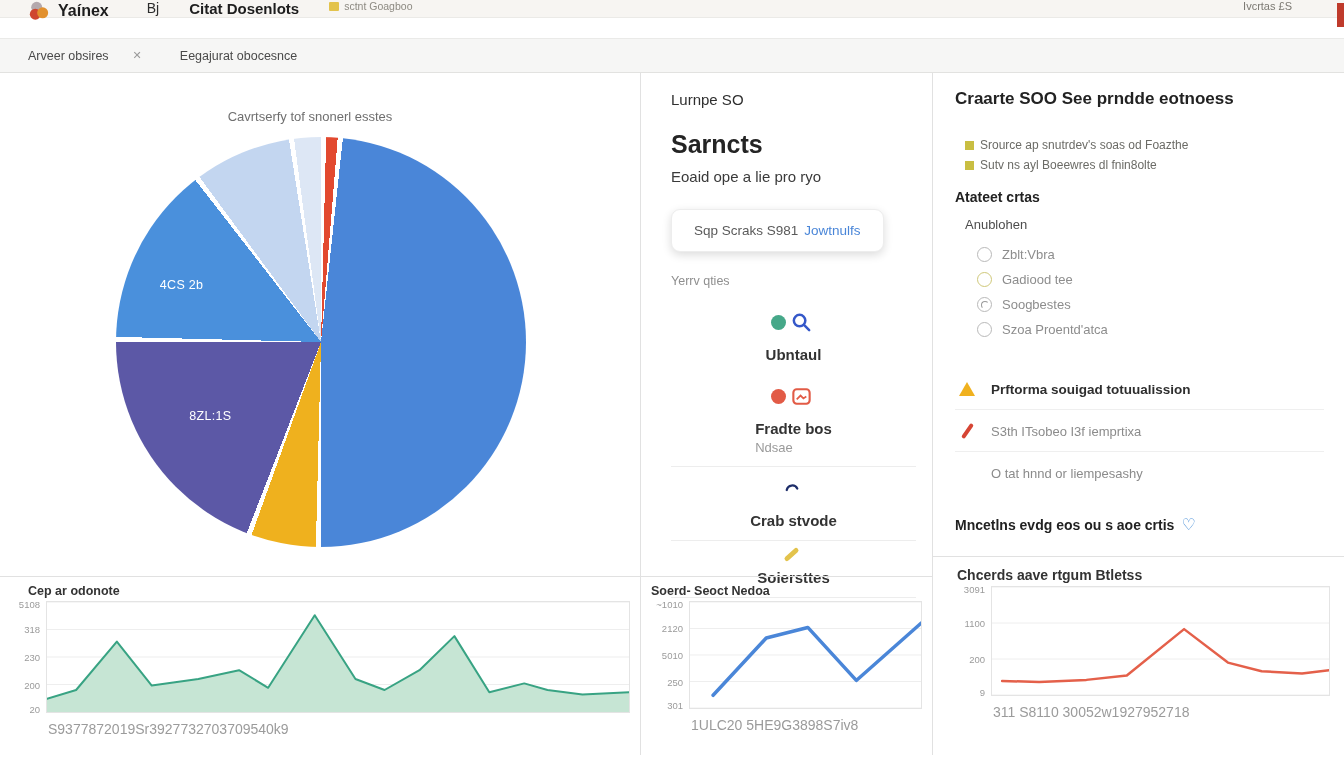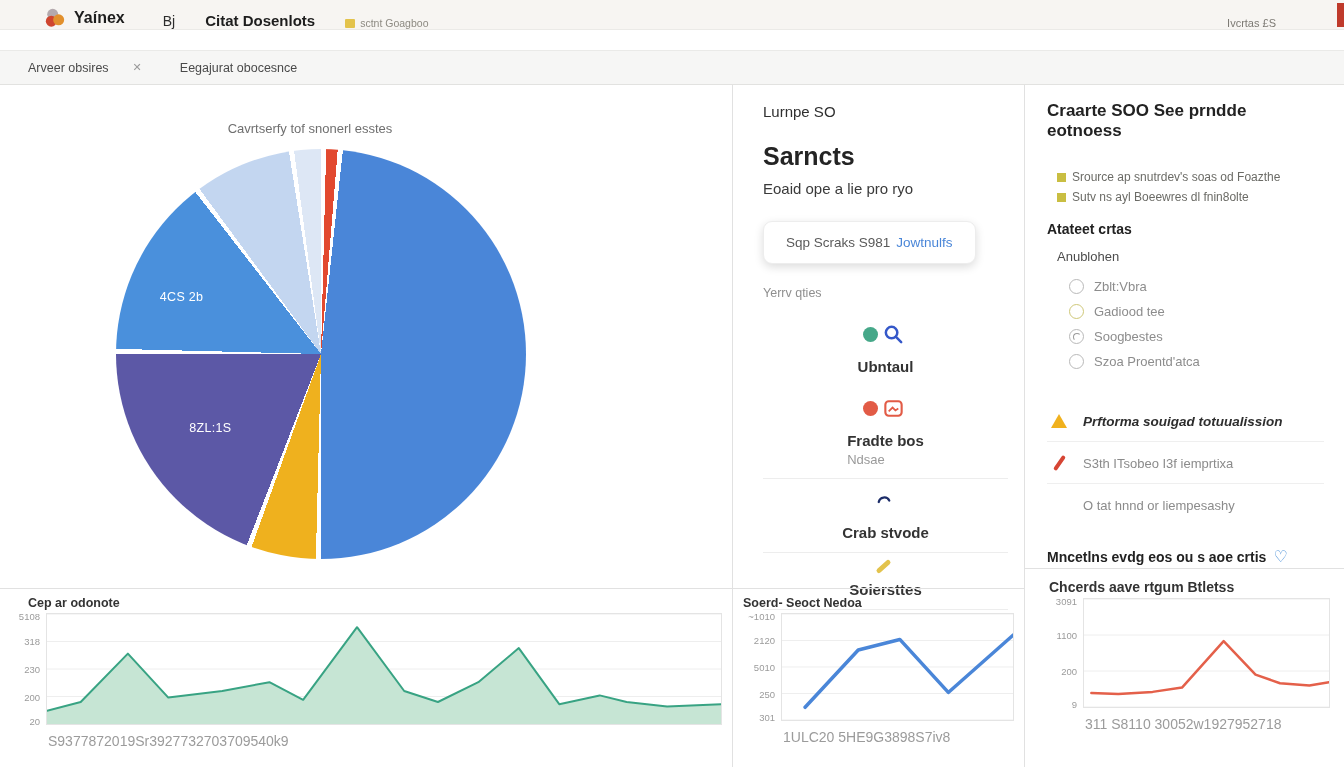--- a/index.html
+++ b/index.html
@@ -1,21 +1,21 @@
 <!DOCTYPE html>
 <html><head>
 <meta charset="utf-8">
 <style>
   * { box-sizing: border-box; margin: 0; padding: 0; }
   html,body { width:1344px; height:768px; overflow:hidden; background:#fff;
     font-family:"Liberation Sans", sans-serif; color:#333; }
 
   
-  .header { height:30px; background:#f7f5f2; border-bottom:1px solid #ebeae7;
-    display:flex; align-items:flex-end; padding:0 32px; position:relative; }
+  .header { height:18px; background:#f7f5f2; border-bottom:1px solid #ebeae7;
+    display:flex; align-items:flex-start; padding:0 16px; position:relative; }
   .logo-wrap { display:flex; align-items:center; gap:8px; margin-left:12px; }
   .logo-icon { width:22px; height:22px; }
   .logo-text { font-weight:bold; font-size:16px; color:#1d1d1d; }
   .hdr-b { margin-left:38px; font-size:14px; color:#2c2c2c; }
   .hdr-title { margin-left:30px; font-size:15px; font-weight:bold; color:#1d1d1d; }
   .hdr-badge { margin-left:30px; display:flex; align-items:center; gap:5px;
     font-size:10.5px; color:#8d8a82; }
   .badge-sq { width:10px; height:9px; background:#e3c34c; border-radius:1px; }
   .hdr-right { margin-left:auto; margin-right:36px; font-size:11px; color:#7c7973; }
   .edge-red { position:absolute; right:0; top:3px; width:7px; height:24px; background:#bf3a2b; }
@@ -23,21 +23,21 @@
   
   .spacer { height:20px; background:#fff; }
   .tabsbar { height:35px; background:#f6f6f5; border-top:1px solid #eaeae8;
     border-bottom:1px solid #e2e2e0; display:flex; align-items:center;
     padding-left:28px; font-size:12.5px; color:#4a4a4a; }
   .tab-close { margin:0 22px 0 24px; color:#9a9a9a; font-size:11px; cursor:default; }
   .tab2 { margin-left:16px; }
 
   
   .content { display:flex; height:682px; }
-  .col1 { width:733px; border-right:1px solid #e1e1e1; display:flex; flex-direction:column; }
+  .col1 { width:641px; border-right:1px solid #e1e1e1; display:flex; flex-direction:column; }
   .col1-top { height:503px; position:relative; }
   .col2 { width:292px; border-right:1px solid #e1e1e1; display:flex; flex-direction:column; }
   .col2-top { height:503px; padding:18px 16px 0 30px; }
   .col3 { flex:1; display:flex; flex-direction:column; }
   .col3-top { height:483px; padding:16px 20px 0 22px; }
   .chart-sec { flex:1; border-top:1px solid #e1e1e1; }
 
   
   .pie-title { position:absolute; top:36px; left:0; width:620px; text-align:center;
     font-size:13px; color:#6f6f6f; }
@@ -88,21 +88,21 @@
   .radio-label { font-size:13px; color:#8d8d8d; }
   .alerts { margin-top:28px; }
   .alert-row { display:flex; align-items:flex-start; gap:12px; padding:12px 0;
     border-bottom:1px solid #efefef; }
   .alert-row.nb { border-bottom:none; }
   .icon-slot { width:24px; flex:0 0 auto; display:flex; justify-content:center; }
   .warn-tri { width:0; height:0; border-left:8px solid transparent;
     border-right:8px solid transparent; border-bottom:14px solid #f0b11e; }
   .red-pen { width:17px; height:4px; background:#d64534; border-radius:2px;
     transform:rotate(-55deg); margin-top:7px; }
-  .alert-main { font-size:13.5px; font-weight:bold; color:#2e2e2e;font-style:italic; }
+  .alert-main { font-size:13.5px; font-weight:bold; color:#2e2e2e; }
   .alert-note { font-size:13px; color:#8b8b8b; padding-top:2px; }
   .r-footer { margin-top:22px; font-size:14px; font-weight:bold; color:#222;
     display:flex; align-items:center; gap:7px; }
   .heart { color:#4a90d8; font-size:16px; font-weight:normal; }
 
   
   .chart-box { padding:7px 10px 0 8px; height:100%; display:flex; flex-direction:column; }
   .chart-box.cb-left { padding-left:8px; }
   .chart-box.cb-right { padding:10px 14px 0 24px; }
   .chart-title { font-size:12.5px; font-weight:bold; color:#333; margin-left:20px; }

